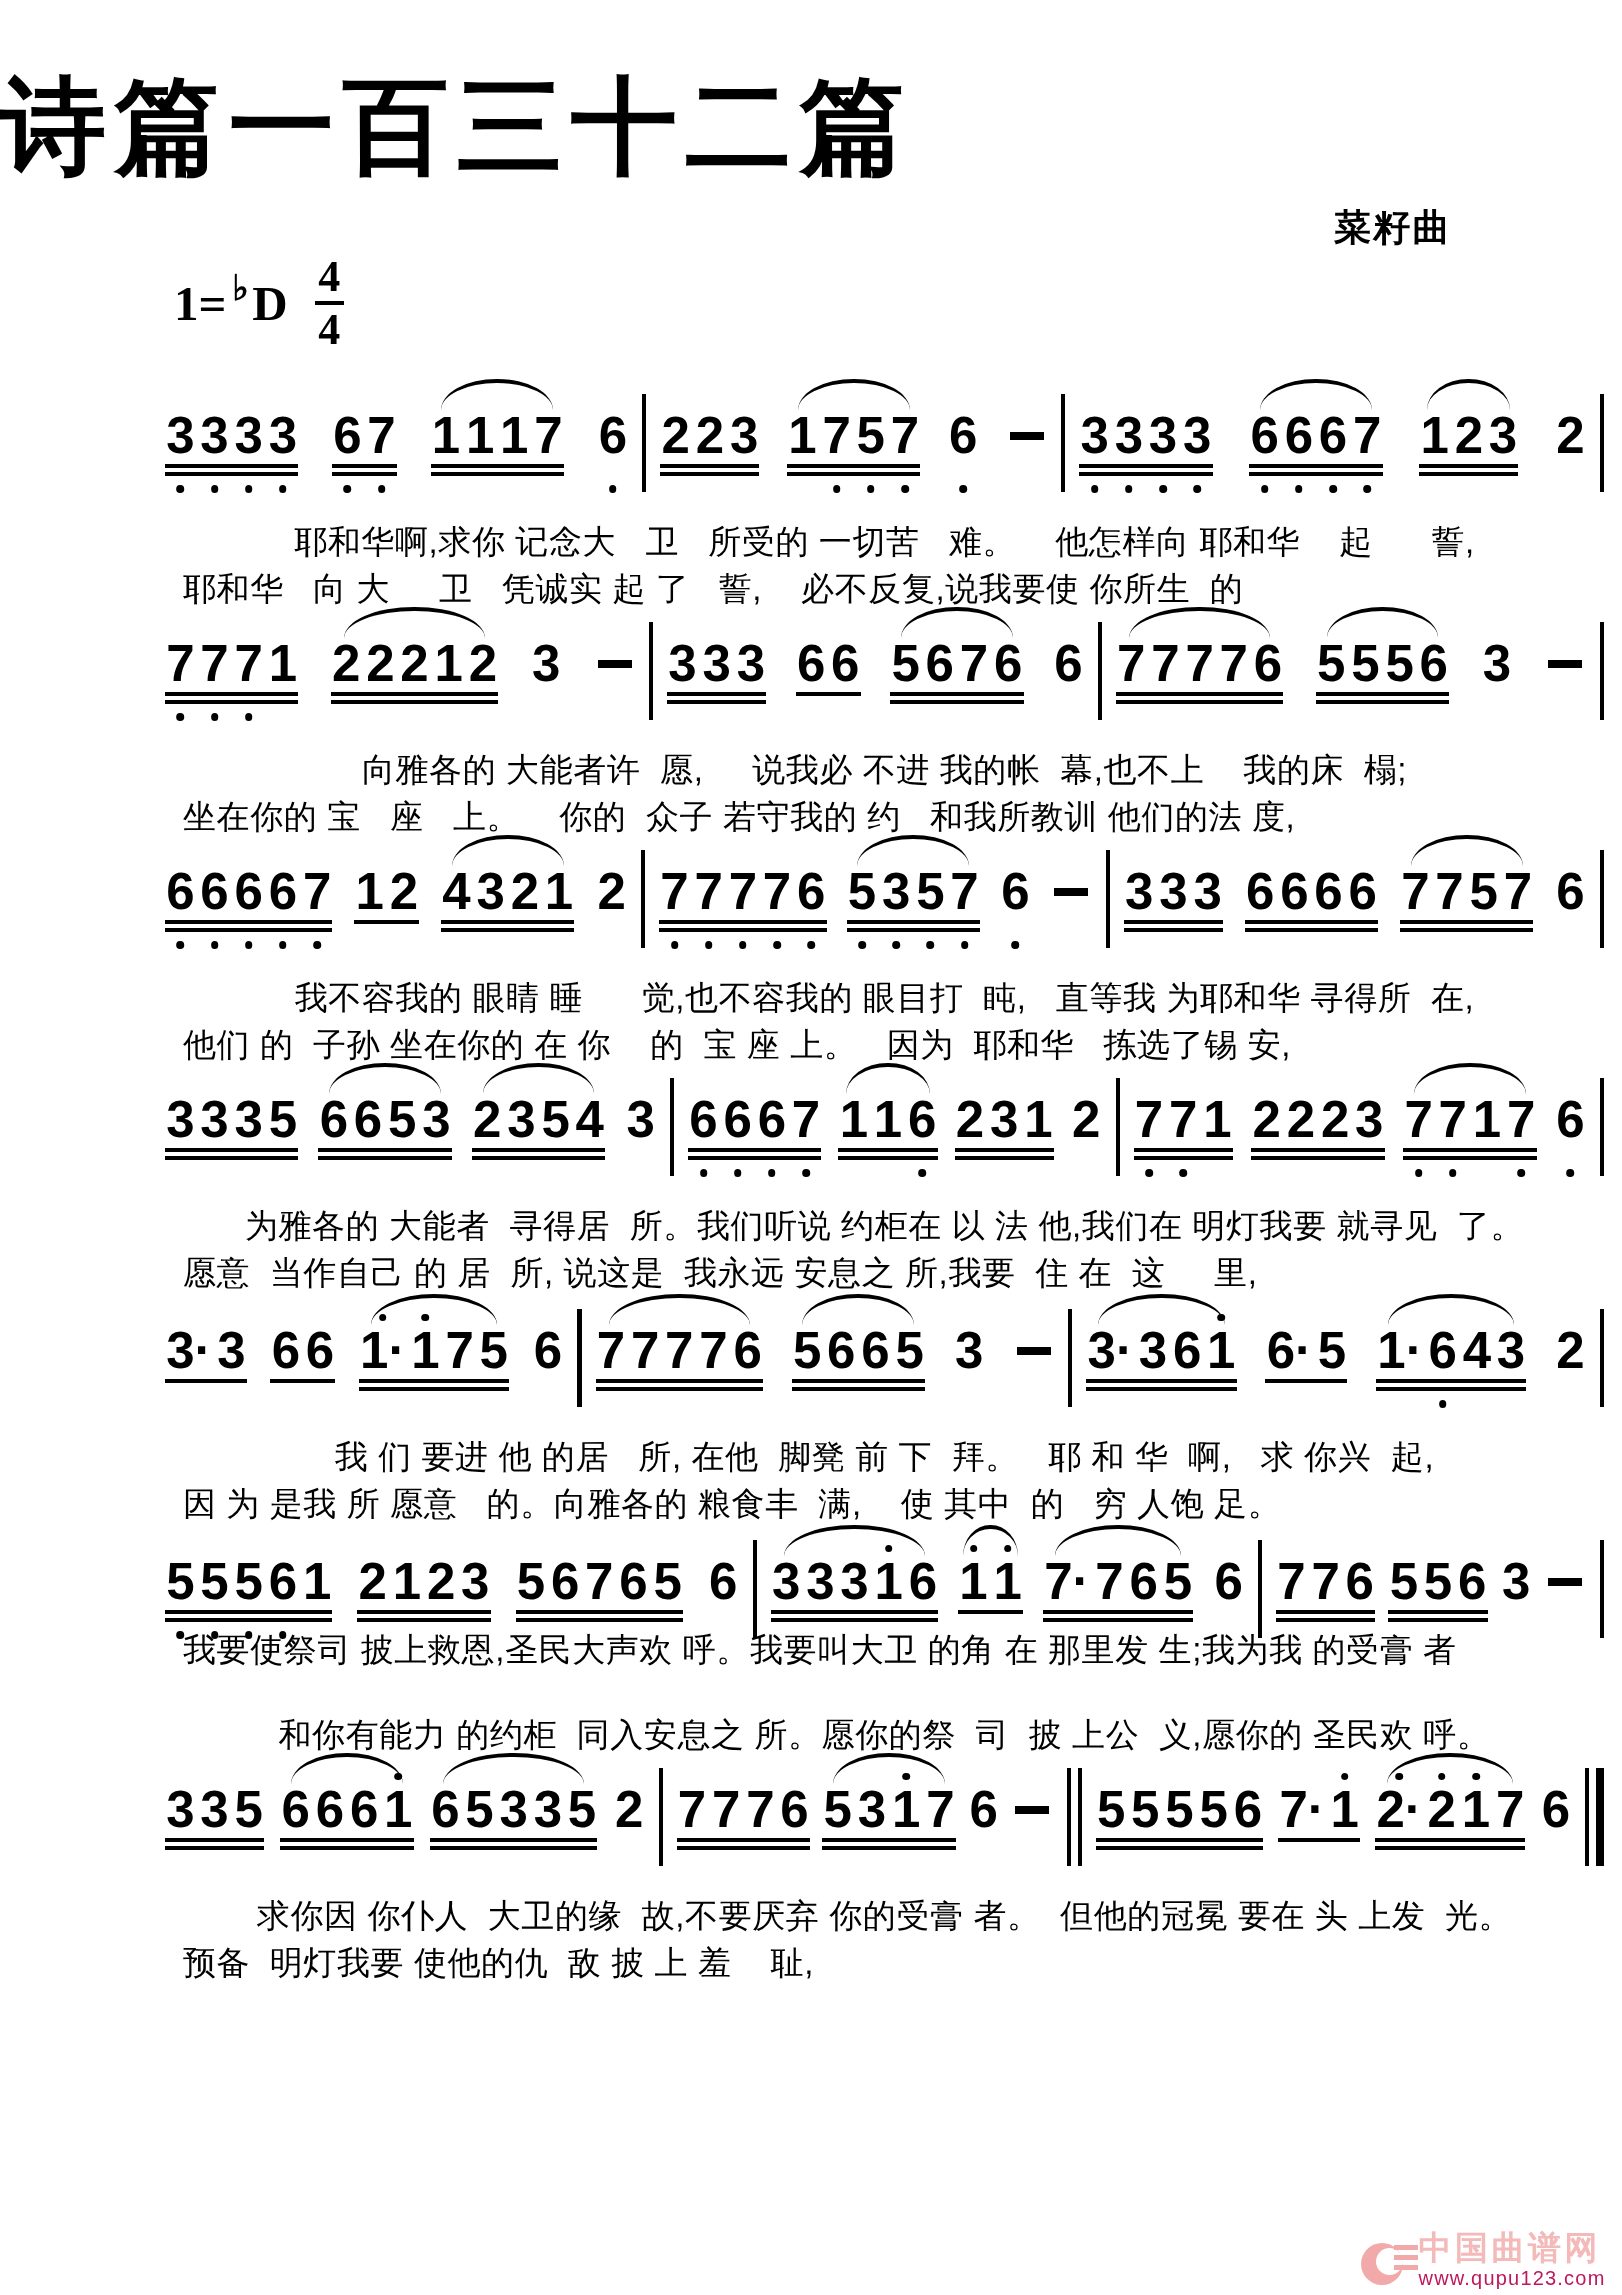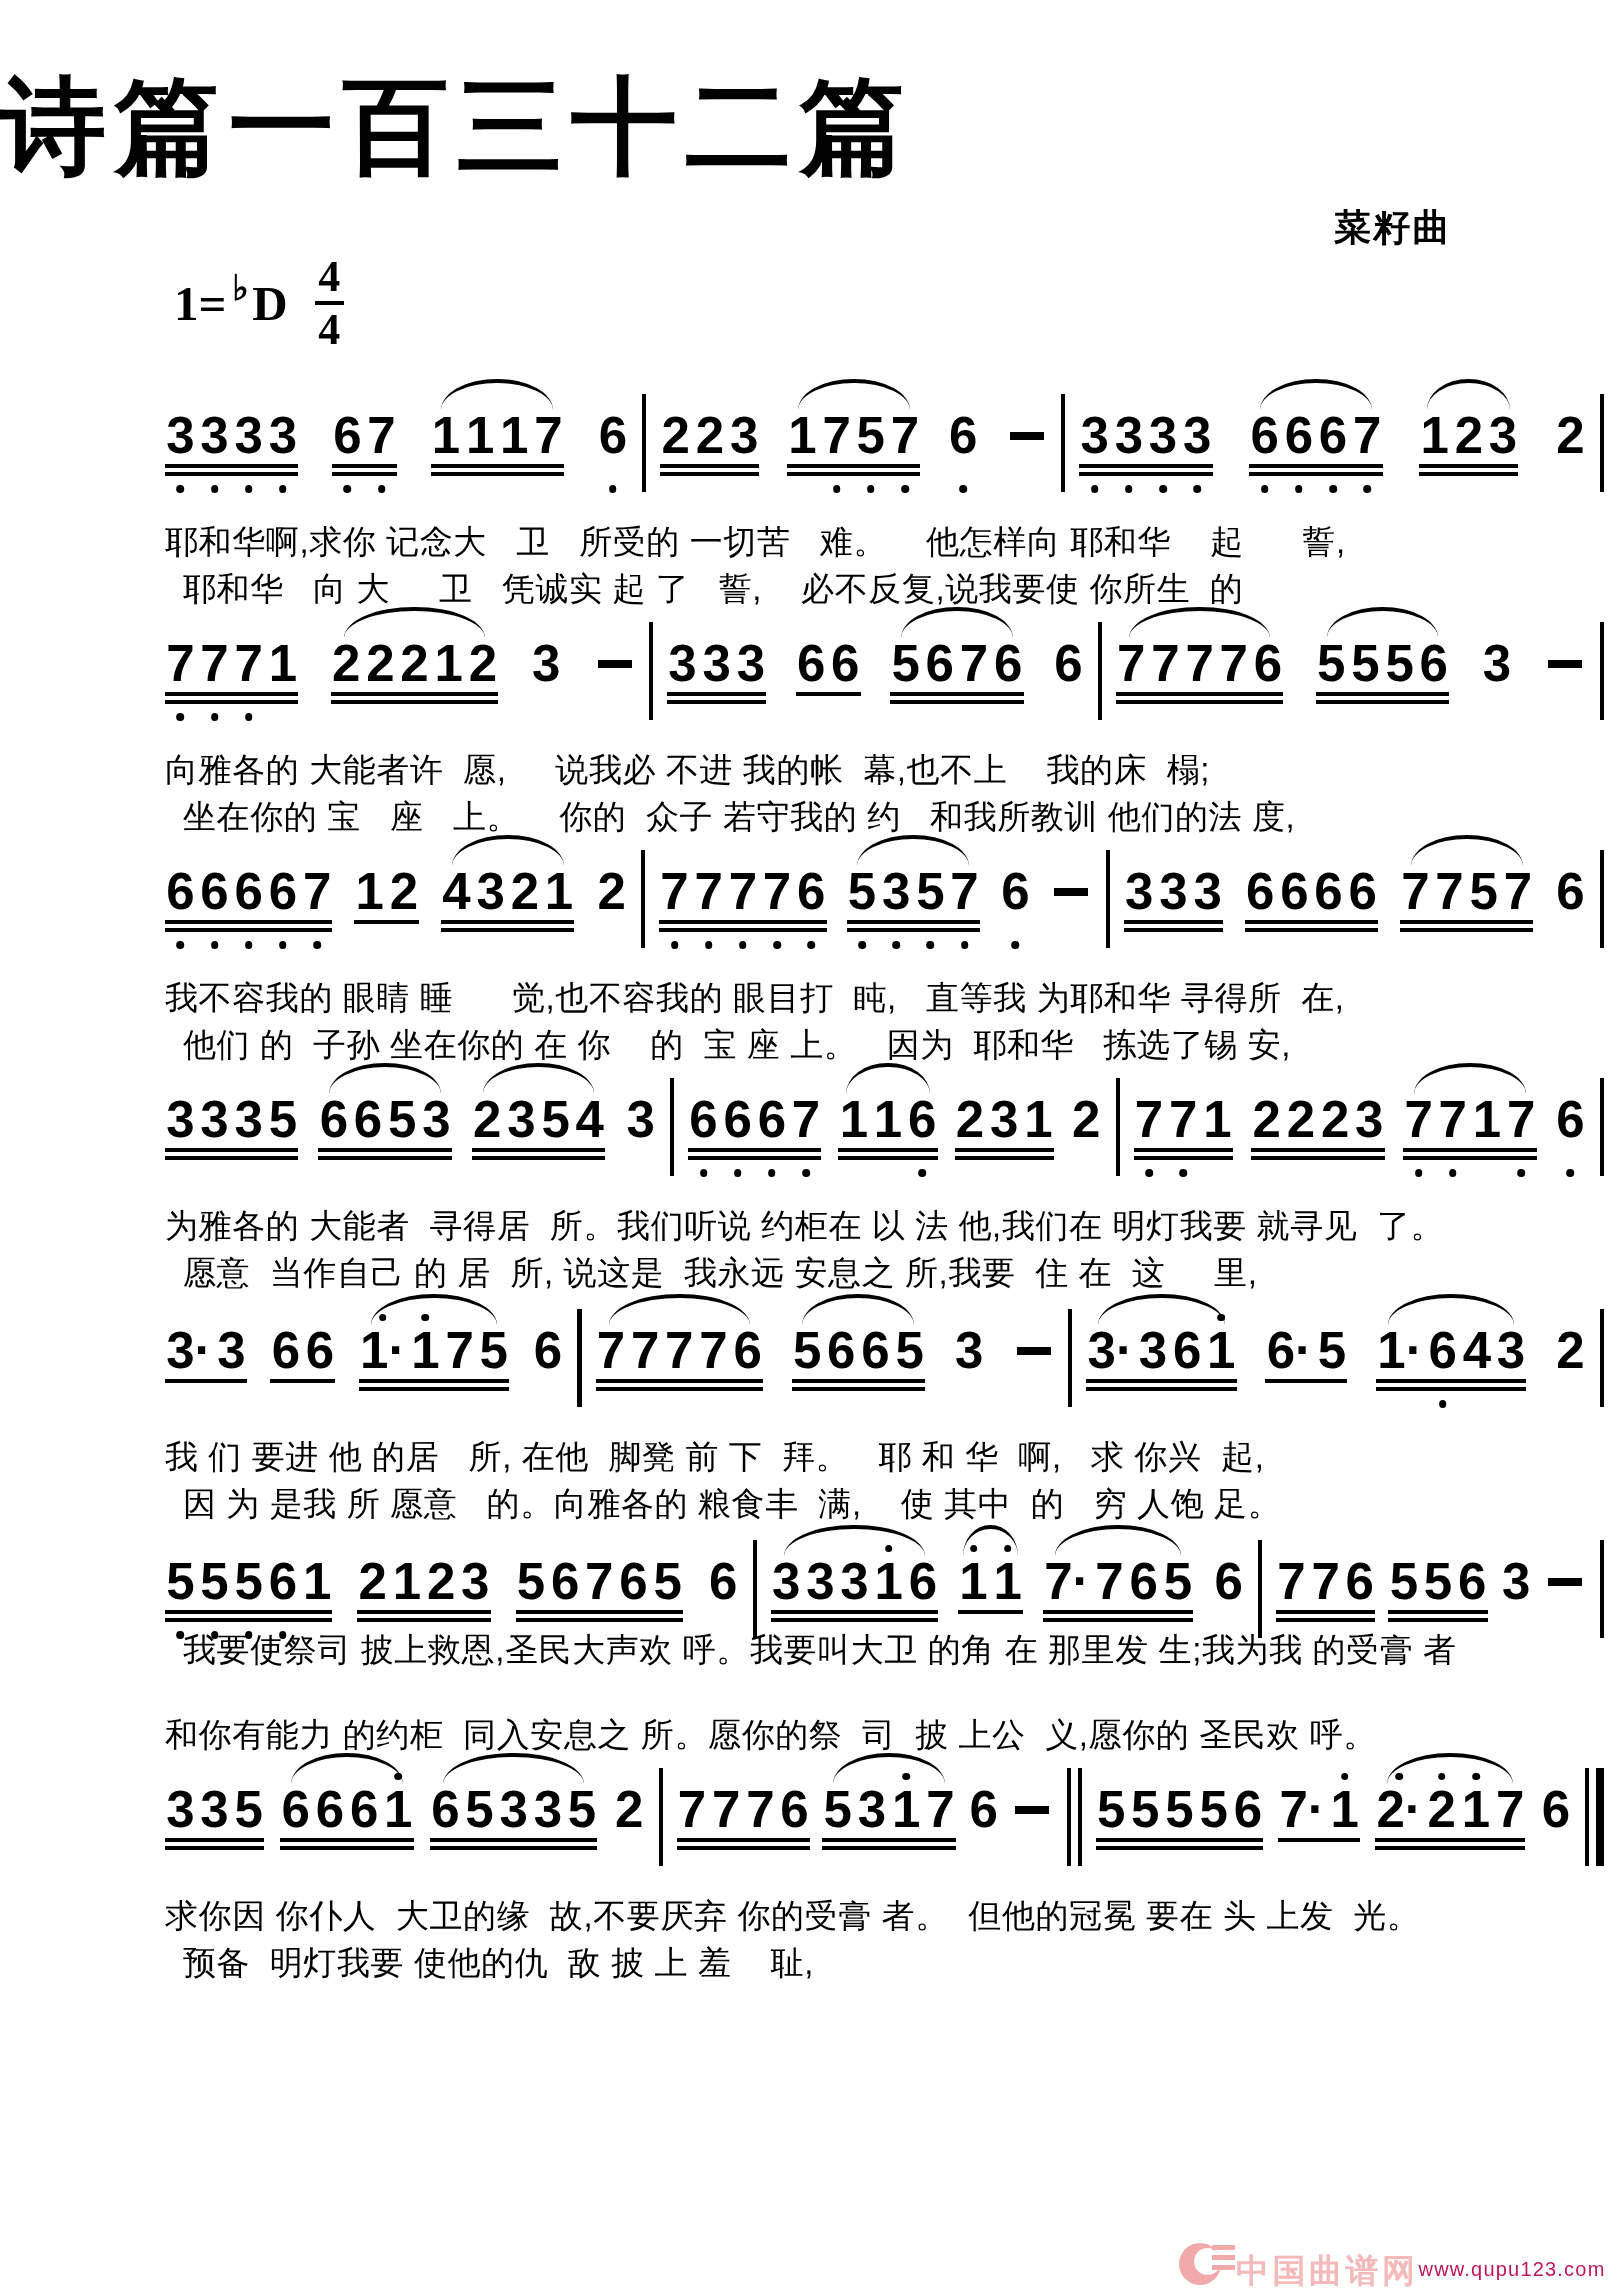--- a/index.html
+++ b/index.html
@@ -73,39 +73,39 @@
   .bar.thick { width:7.6px; }
   .arcel {
     position:absolute; top:-34px; left:8%; right:8%; height:27px;
     border-top:4.7px solid #000;
     border-radius:50% 50% 0 0 / 100% 100% 0 0;
   }
   .lyr {
     white-space:pre; font-size:33px; line-height:1.18; letter-spacing:0.6px;
     font-family:"Liberation Sans", sans-serif; font-weight:500;
   }
-  .lyrA { margin-top:46px; }
+  .lyrA { margin-top:46px;text-align:center; }
   .lyrB { margin-top:8.2px;margin-left:18px; }
 
   .watermark {
     position:absolute; right:17.5px; bottom:7px;
     display:flex; align-items:flex-end; gap:8.2px;
   }
   .wm-logo { position:relative; width:49px; height:49px; }
   .wm-circle {
     position:absolute; left:0; top:3.5px; width:42px; height:42px; border-radius:50%;
     background:#f2a9a9;
   }
   .wm-circle::after {
     content:""; position:absolute; left:15px; top:5.8px; width:27px; height:27px; border-radius:50%;
     background:#fff;
   }
   .wm-lines { position:absolute; left:33px; top:5.8px; display:flex; flex-direction:column; gap:4.7px; }
   .wm-lines b { width:23.4px; height:5.3px; background:#f2a9a9; display:block; }
-  .wm-text { display:flex; align-items:flex-start; line-height:1; }
+  .wm-text { display:flex; flex-direction:column; align-items:flex-start; line-height:1; }
   .wm-site { font-size:33px; font-weight:bold; color:#f4b9b9; letter-spacing:3.5px;
     font-family:"Liberation Serif", serif; }
   .wm-url { font-size:20px; color:#be185d; margin-top:3.5px; letter-spacing:1.2px; }
 </style>
 </head>
 <body>
 
 <div class="title">诗篇一百三十二篇</div>
 <div class="composer">菜籽曲</div>
 

